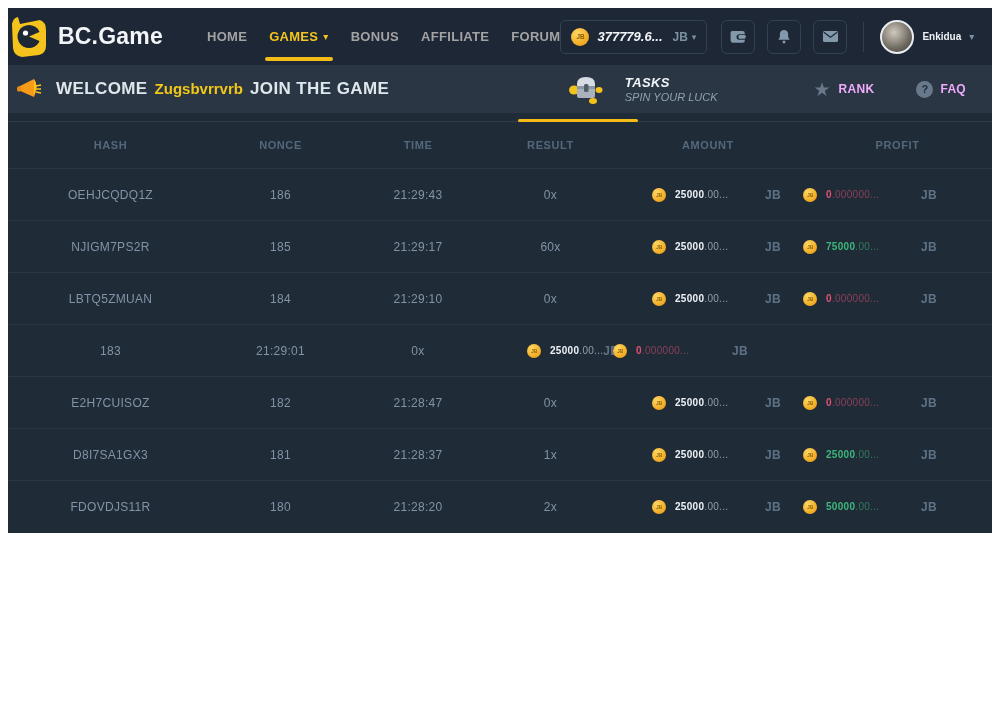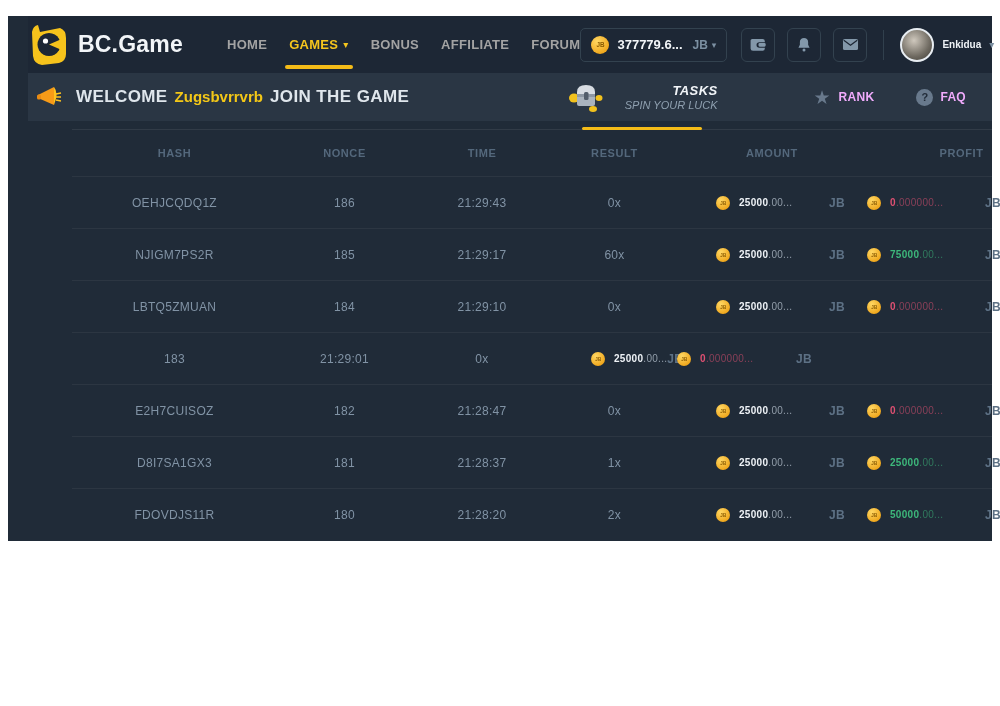--- a/index.html
+++ b/index.html
@@ -1,18 +1,18 @@
 <!DOCTYPE html>
 <html><head>
 <meta charset="utf-8">
 <style>
   * { margin:0; padding:0; box-sizing:border-box; }
   html,body { width:1000px; height:706px; background:#ffffff; overflow:hidden;
               font-family:"Liberation Sans","DejaVu Sans",sans-serif; }
-  .app { position:absolute; left:8px; top:16px; width:984px; height:525px; background:#202b38;padding-left:20px; }
+  .app { position:absolute; left:8px; top:8px; width:984px; height:525px; background:#202b38; }
 
   
   .topbar { position:relative; height:57px; background:#1d2735; display:flex; align-items:center; padding:0 10px 0 2px; }
   .logo { display:flex; align-items:center; gap:10px; margin-right:44px; cursor:pointer; }
   .logo-badge { width:38px; height:42px; }
   .logo-text { color:#f2f5f8; font-size:23px; font-weight:bold; letter-spacing:.2px; }
   .nav { display:flex; align-items:center; gap:22px; height:100%; }
   .nav-item { position:relative; display:flex; align-items:center; height:100%; color:#a3a3a3;
               font-size:13px; font-weight:bold; letter-spacing:.3px; cursor:pointer; }
   .nav-item.active { color:#f5c51d; }
@@ -20,52 +20,52 @@
   .nav-item.active::after { content:""; position:absolute; left:-4px; right:-4px; bottom:4px; height:4px;
                             border-radius:2px; background:#f5bc18; }
   .right-zone { margin-left:auto; display:flex; align-items:center; }
   .balance { display:flex; align-items:center; height:34px; border:1px solid #33424f; border-radius:5px;
              padding:0 10px; margin-right:14px; min-width:112px; cursor:pointer; }
   .coin { display:inline-flex; align-items:center; justify-content:center; border-radius:50%;
           background:radial-gradient(circle at 35% 30%, #ffd763, #efa61b 75%); flex:none; }
   .coin i { font-style:normal; font-weight:bold; color:#8a5a00; transform:scale(.9); }
   .coin-lg { width:18px; height:18px; } .coin-lg i { font-size:7px; }
   .coin-sm { width:14px; height:14px; } .coin-sm i { font-size:5px; }
-  .balance-value { color:#f3f6f9; font-size:13px; font-weight:bold; margin:0 10px 0 8px; }
+  .balance-value { color:#f3f6f9; font-size:13px; font-weight:bold; margin:0 10px 0 8px;font-style:italic; }
   .balance-cur { color:#7c90a2; font-size:12px; font-weight:bold; }
   .balance .caret { color:#7c90a2; font-size:9px; margin-left:4px; }
   .icon-btn { width:34px; height:34px; border:1px solid #33424f; border-radius:6px; display:flex;
               align-items:center; justify-content:center; margin-right:12px; cursor:pointer; background:transparent; }
   .icon-btn svg { fill:#8398aa; }
   .v-div { width:1px; height:30px; background:#31404d; margin:0 16px 0 4px; }
   .user { display:flex; align-items:center; gap:8px; cursor:pointer; margin-right:16px; }
   .avatar { width:34px; height:34px; border-radius:50%; border:2px solid #e8edf2;
             background:radial-gradient(circle at 40% 35%, #cfc8bd, #6f6a61 60%, #3c3933); }
   .user-name { color:#eef2f6; font-size:10px; font-weight:bold; }
   .user .caret { color:#7c90a2; font-size:10px; }
 
   
   .banner { height:48px; background:#2a3644; display:flex; align-items:center; padding:0 26px 0 8px; }
   .megaphone { width:26px; height:24px; margin-right:14px; flex:none; }
   .welcome { display:flex; align-items:baseline; gap:7px; white-space:nowrap; }
   .welcome .w-pre, .welcome .w-suf { color:#dfe6ec; font-size:17px; font-weight:bold; letter-spacing:.4px; }
   .welcome .w-name { color:#f3c717; font-size:15px; font-weight:bold; }
-  .tasks { margin-left:auto; display:flex; align-items:center; gap:22px; cursor:pointer; margin-right:96px;text-align:right; }
+  .tasks { margin-left:auto; display:flex; align-items:center; gap:22px; cursor:pointer; margin-right:96px; }
   .chest { width:34px; height:30px; }
   .tasks-title { color:#f2f5f8; font-size:13px; font-weight:bold; font-style:italic; letter-spacing:.4px; }
   .tasks-sub { color:#8fa0b0; font-size:11px; font-style:italic; margin-top:1px; }
   .rank { display:flex; align-items:center; gap:8px; cursor:pointer; margin-right:42px; }
   .rank .star { color:#68798c; font-size:19px; line-height:1; }
   .rank-label, .faq-label { color:#f0abfc; font-size:12px; font-weight:bold; letter-spacing:.3px; }
   .faq { display:flex; align-items:center; gap:7px; cursor:pointer; }
   .q-circle { width:17px; height:17px; border-radius:50%; background:#68798c; color:#222d3a;
               font-size:11px; font-weight:bold; display:flex; align-items:center; justify-content:center; }
 
   
-  .content { position:relative; height:420px; background:#202b38;margin-left:44px; }
+  .content { position:relative; height:420px; background:#202b38; }
   .tabline { position:absolute; top:8px; left:0; right:0; height:1px; background:rgba(255,255,255,.08); }
   .tab-active { position:absolute; left:510px; top:-2px; width:120px; height:3px; border-radius:2px; background:#f5bc18; }
   .grid-row { display:grid; grid-template-columns:205px 135px 140px 125px 190px 189px; align-items:center; }
   .thead { height:55px; padding-top:8px; }
   .th { text-align:center; color:#54687c; font-size:11px; font-weight:bold; letter-spacing:.6px; }
   .trow { height:52px; border-top:1px solid rgba(255,255,255,.055); cursor:pointer; }
   .td { text-align:center; color:#8193a5; font-size:12px; letter-spacing:.3px; }
   .td-money { display:flex; align-items:center; text-align:left; }
   .td-amount { padding:0 22px 0 39px; }
   .td-profit { padding:0 55px 0 0; }

